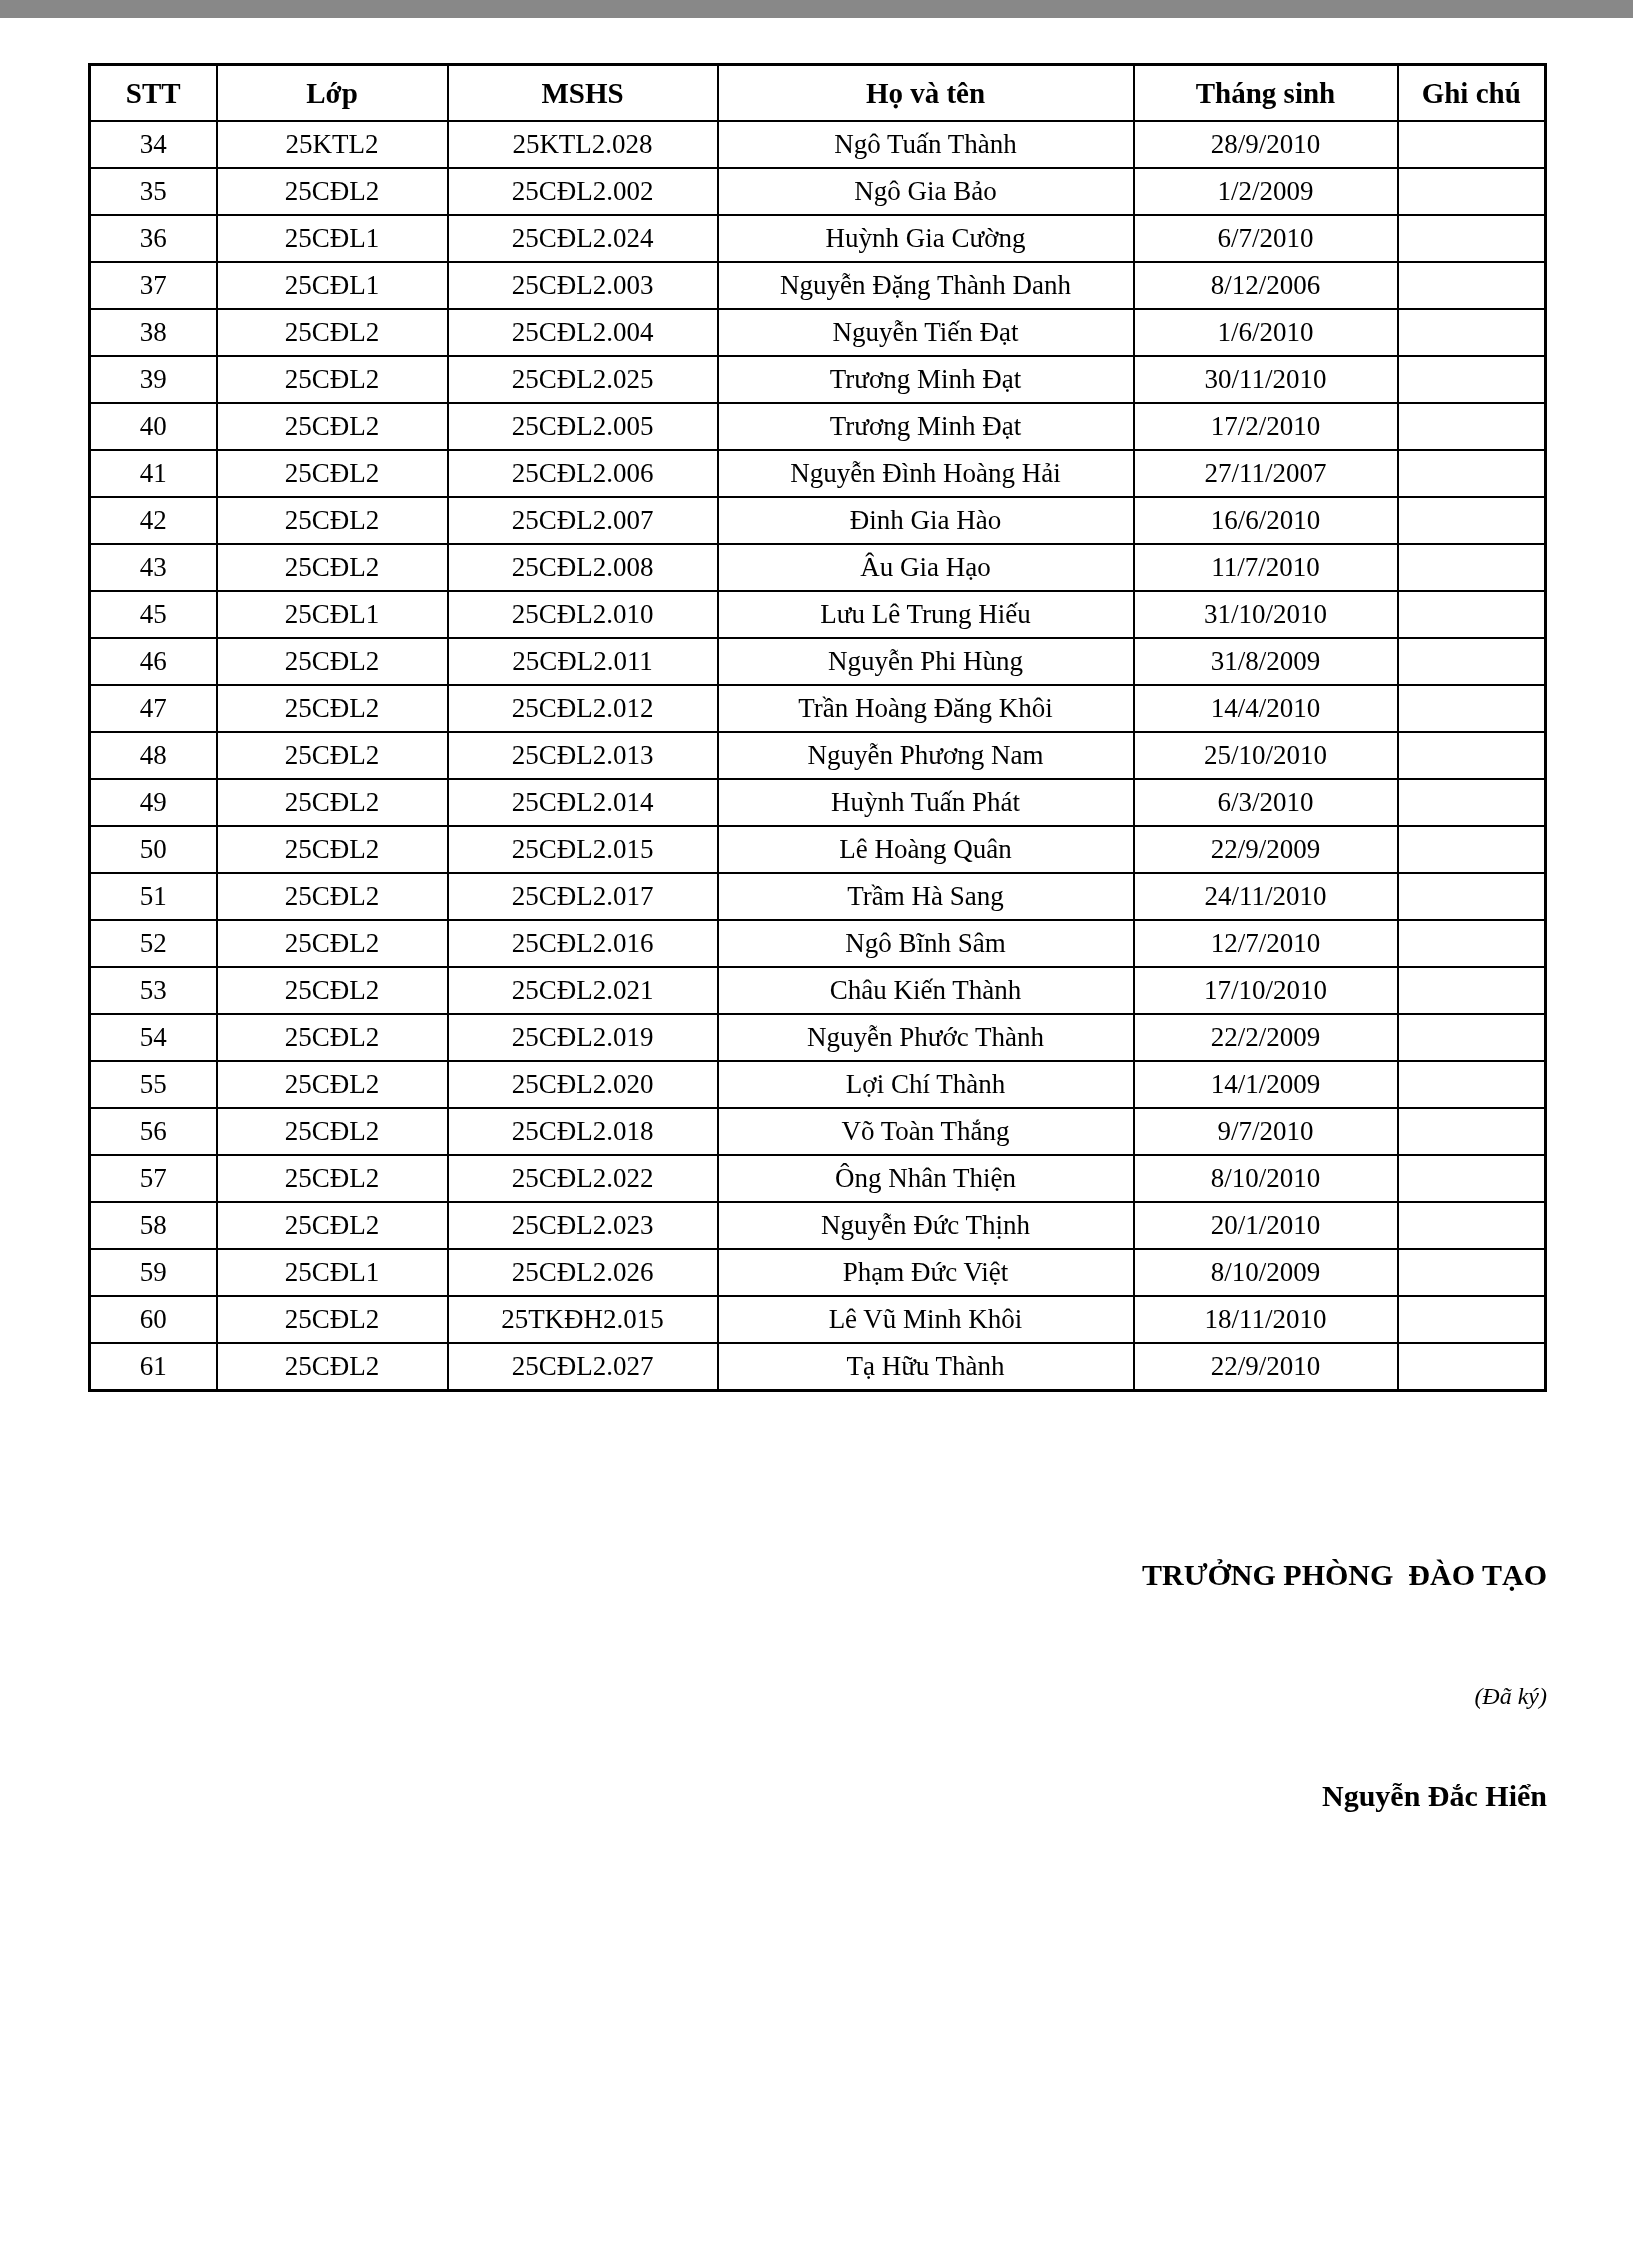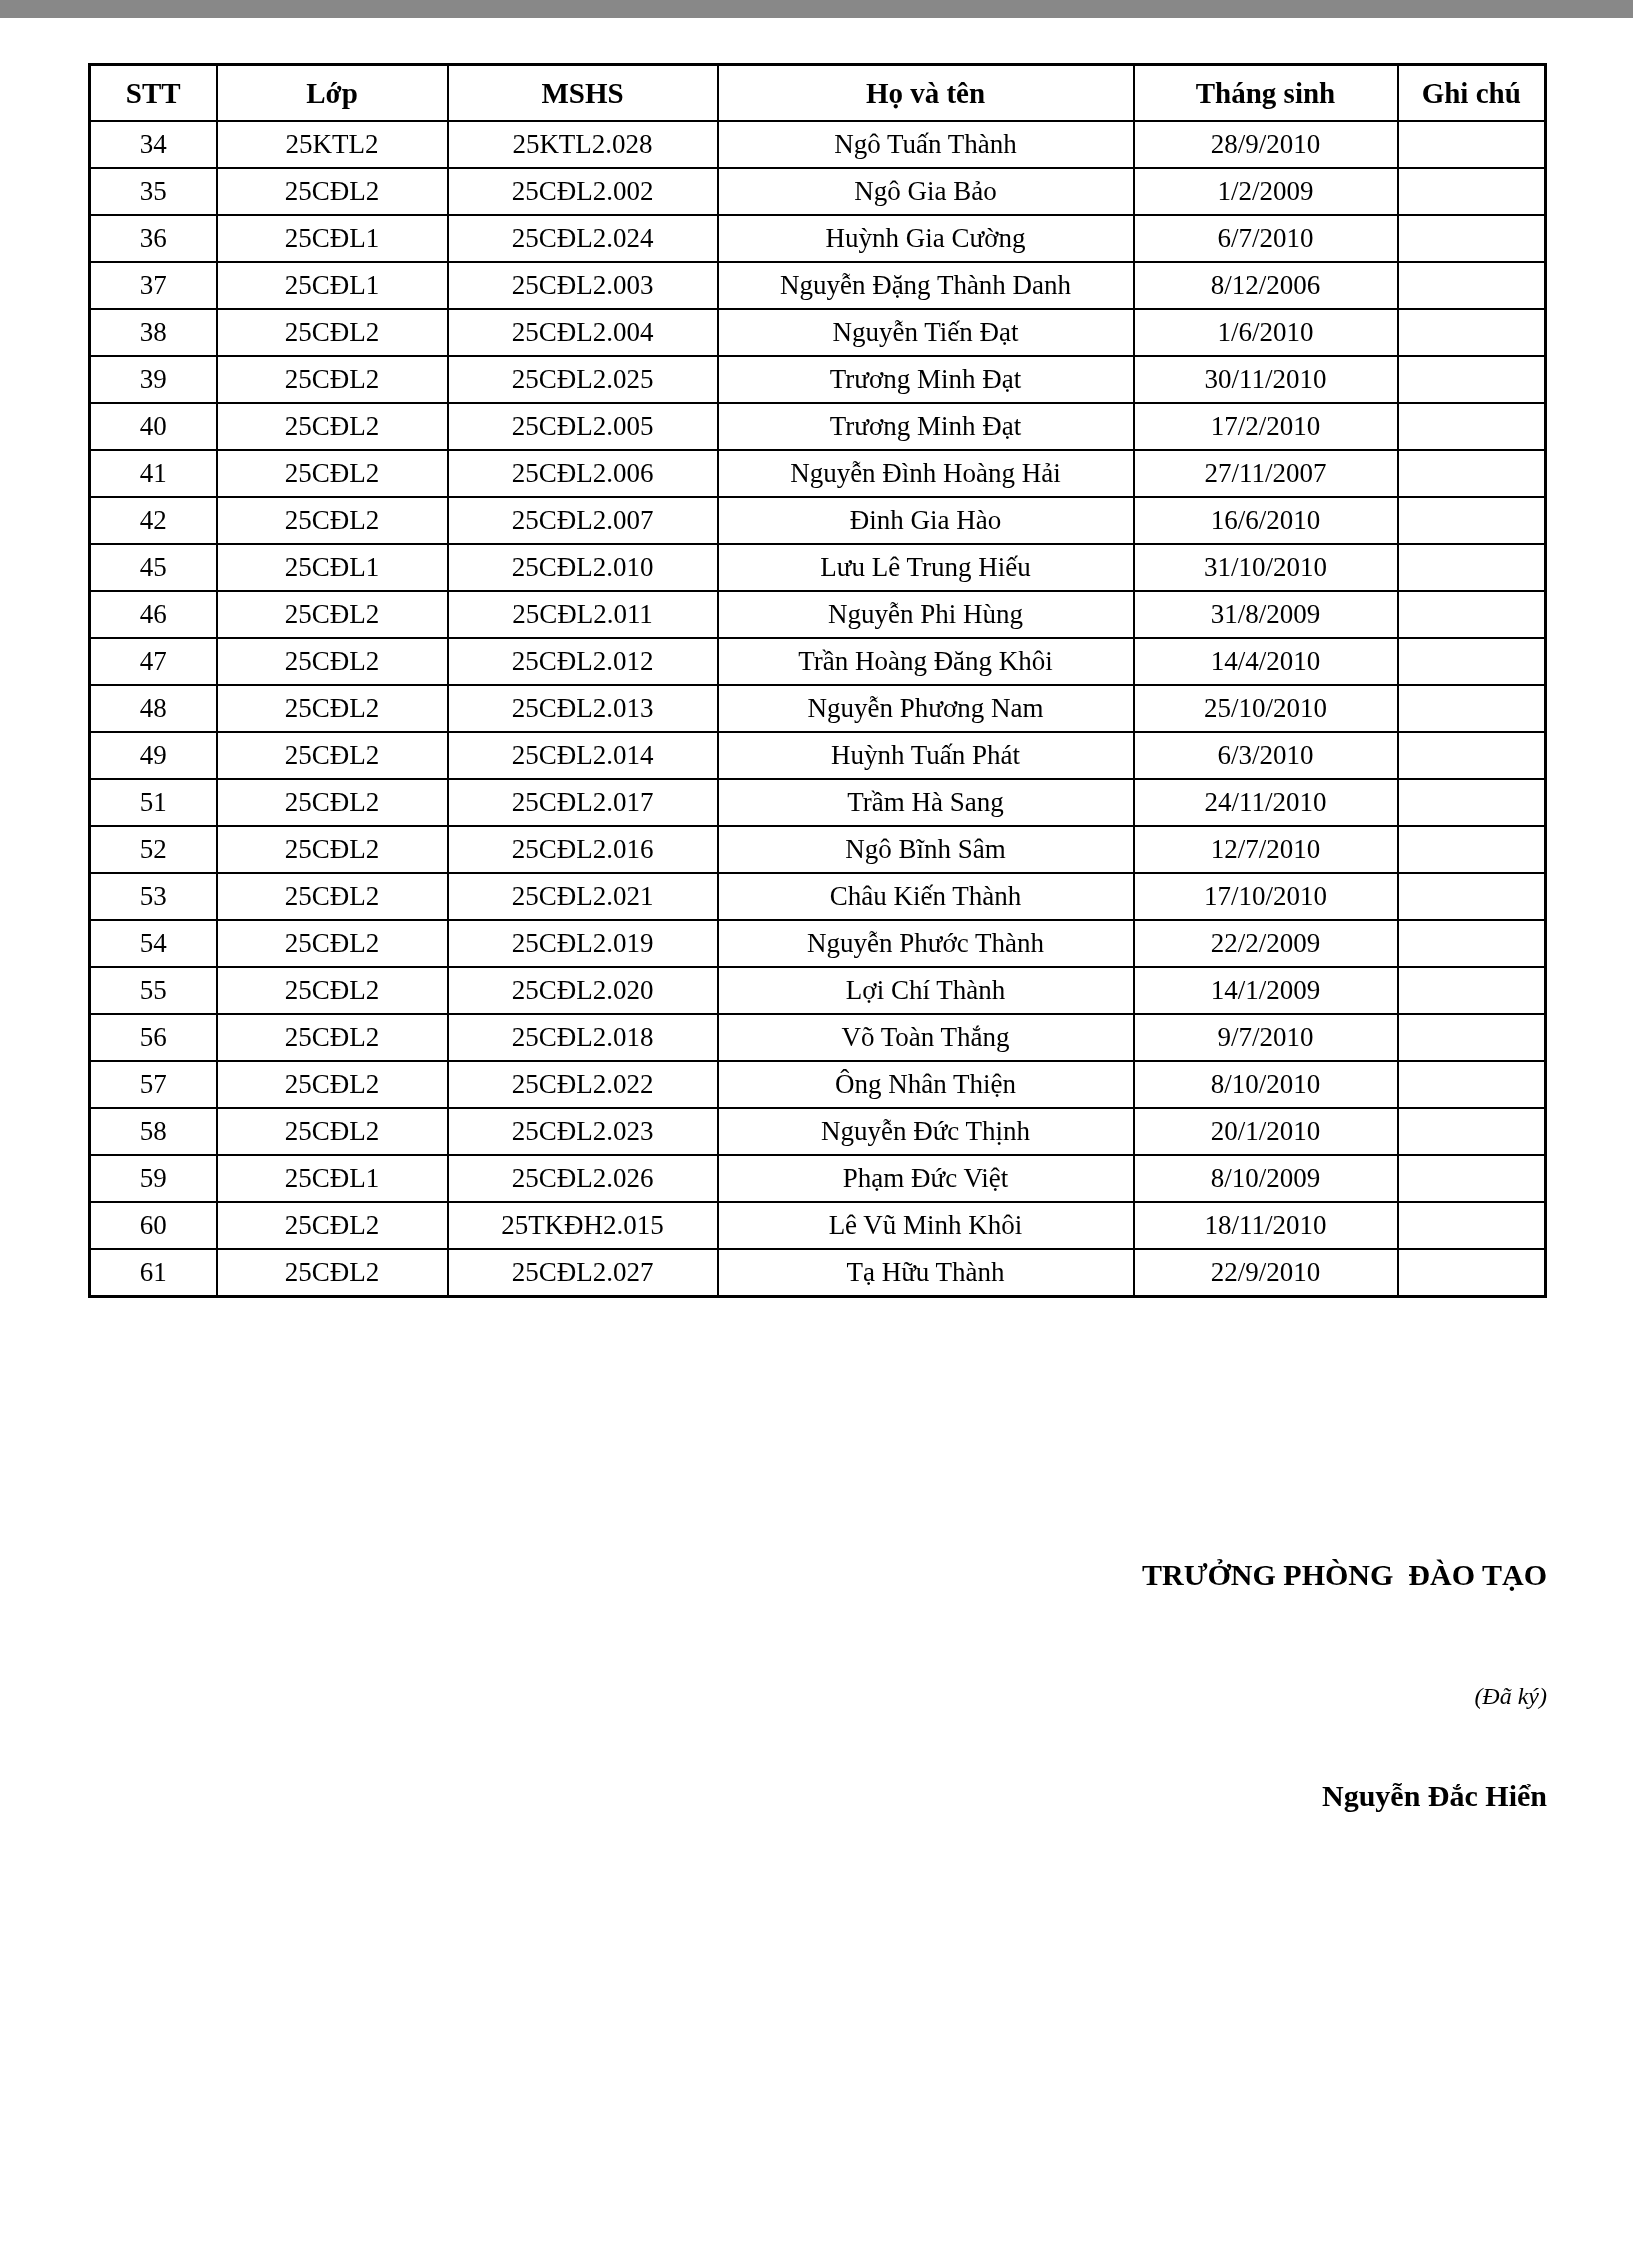--- a/index.html
+++ b/index.html
@@ -155,20 +155,28 @@
         </tr>
         <tr>
           <td class="col-stt">42</td>
           <td class="col-lop">25CĐL2</td>
           <td class="col-mshs">25CĐL2.007</td>
           <td class="col-name">Đinh Gia Hào</td>
           <td class="col-birth">16/6/2010</td>
           <td class="col-note"></td>
         </tr>
         <tr>
+          <td class="col-stt">43</td>
+          <td class="col-lop">25CĐL2</td>
+          <td class="col-mshs">25CĐL2.008</td>
+          <td class="col-name">Âu Gia Hạo</td>
+          <td class="col-birth">11/7/2010</td>
+          <td class="col-note"></td>
+        </tr>
+        <tr>
           <td class="col-stt">45</td>
           <td class="col-lop">25CĐL1</td>
           <td class="col-mshs">25CĐL2.010</td>
           <td class="col-name">Lưu Lê Trung Hiếu</td>
           <td class="col-birth">31/10/2010</td>
           <td class="col-note"></td>
         </tr>
         <tr>
           <td class="col-stt">46</td>
           <td class="col-lop">25CĐL2</td>
@@ -195,20 +203,28 @@
         </tr>
         <tr>
           <td class="col-stt">49</td>
           <td class="col-lop">25CĐL2</td>
           <td class="col-mshs">25CĐL2.014</td>
           <td class="col-name">Huỳnh Tuấn Phát</td>
           <td class="col-birth">6/3/2010</td>
           <td class="col-note"></td>
         </tr>
         <tr>
+          <td class="col-stt">50</td>
+          <td class="col-lop">25CĐL2</td>
+          <td class="col-mshs">25CĐL2.015</td>
+          <td class="col-name">Lê Hoàng Quân</td>
+          <td class="col-birth">22/9/2009</td>
+          <td class="col-note"></td>
+        </tr>
+        <tr>
           <td class="col-stt">51</td>
           <td class="col-lop">25CĐL2</td>
           <td class="col-mshs">25CĐL2.017</td>
           <td class="col-name">Trầm Hà Sang</td>
           <td class="col-birth">24/11/2010</td>
           <td class="col-note"></td>
         </tr>
         <tr>
           <td class="col-stt">52</td>
           <td class="col-lop">25CĐL2</td>

